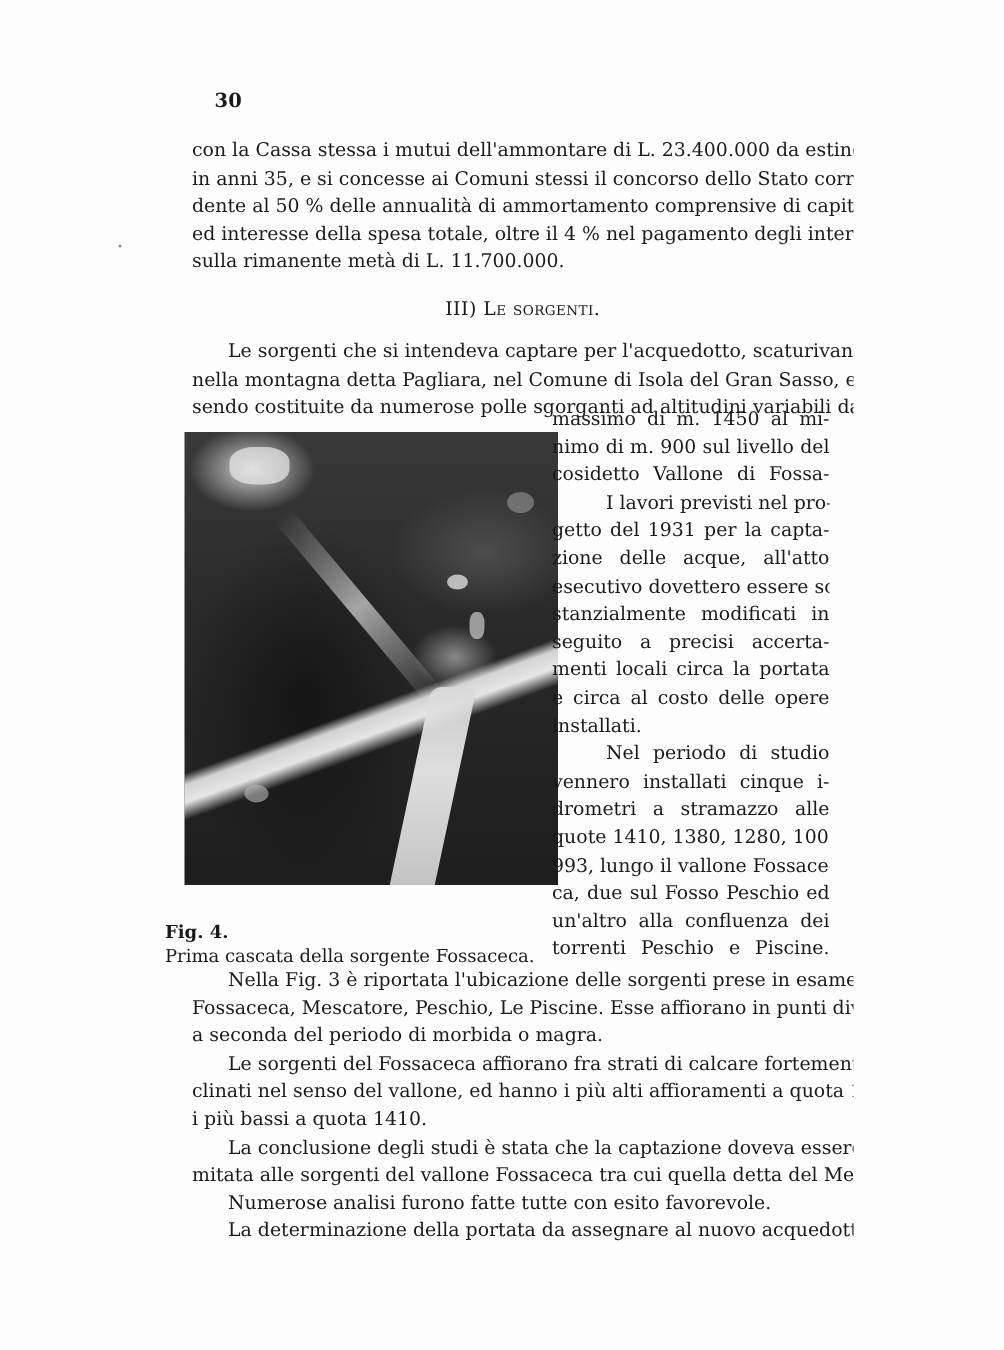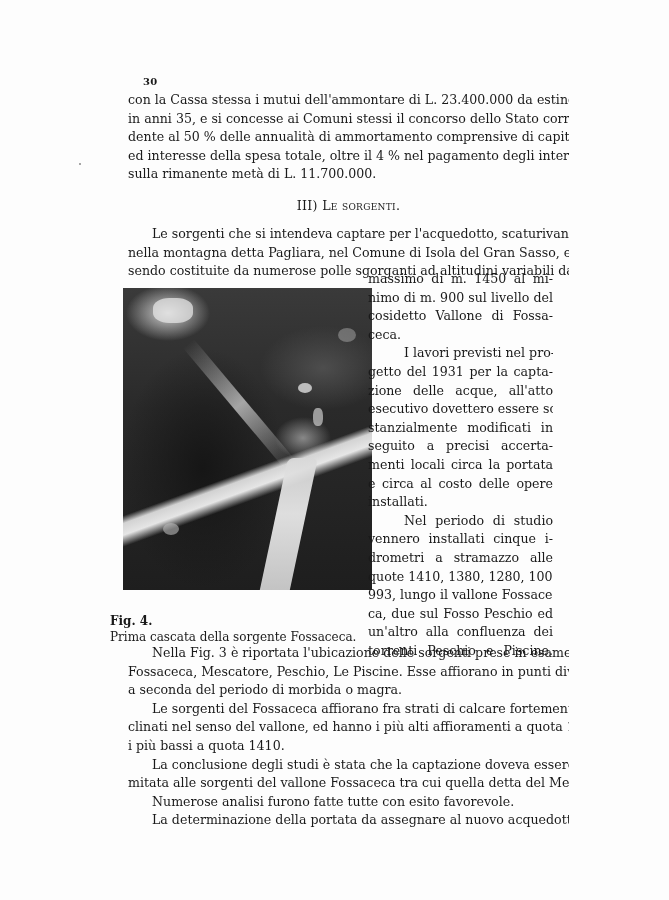--- a/index.html
+++ b/index.html
@@ -17,22 +17,22 @@
     }
     .page {
       position: absolute;
       left: 0; top: 0;
       width: 669px; height: 900px;
       background: #fdfdfd;
     }
     .page-number {
       position: absolute;
       left: 143px;
-      top: 76px;
-      font-size: 10px;
+      top: 60px;
+      font-size: 13px;
       font-weight: bold;
       letter-spacing: 0.2px;
     }
     .margin-dot {
       position: absolute;
       left: 79px;
       top: 163px;
       width: 2px;
       height: 2px;
       background: #888;
@@ -189,21 +189,20 @@
 
   <div class="figure-caption">
     <span class="fig-label">Fig. 4.</span>
     <span class="fig-desc">Prima cascata della sorgente Fossaceca.</span>
   </div>
 
   <div class="side-text">
     <span class="line">massimo di m. 1450 al mi-</span>
     <span class="line">nimo di m. 900 sul livello del</span>
     <span class="line">cosidetto Vallone di Fossa-</span>
-    <span class="line last">ceca.</span>
     <span class="line indent">I lavori previsti nel pro-</span>
     <span class="line">getto del 1931 per la capta-</span>
     <span class="line">zione delle acque, all'atto</span>
     <span class="line">esecutivo dovettero essere so-</span>
     <span class="line">stanzialmente modificati in</span>
     <span class="line">seguito a precisi accerta-</span>
     <span class="line">menti locali circa la portata</span>
     <span class="line">e circa al costo delle opere</span>
     <span class="line last">installati.</span>
     <span class="line indent">Nel periodo di studio</span>

